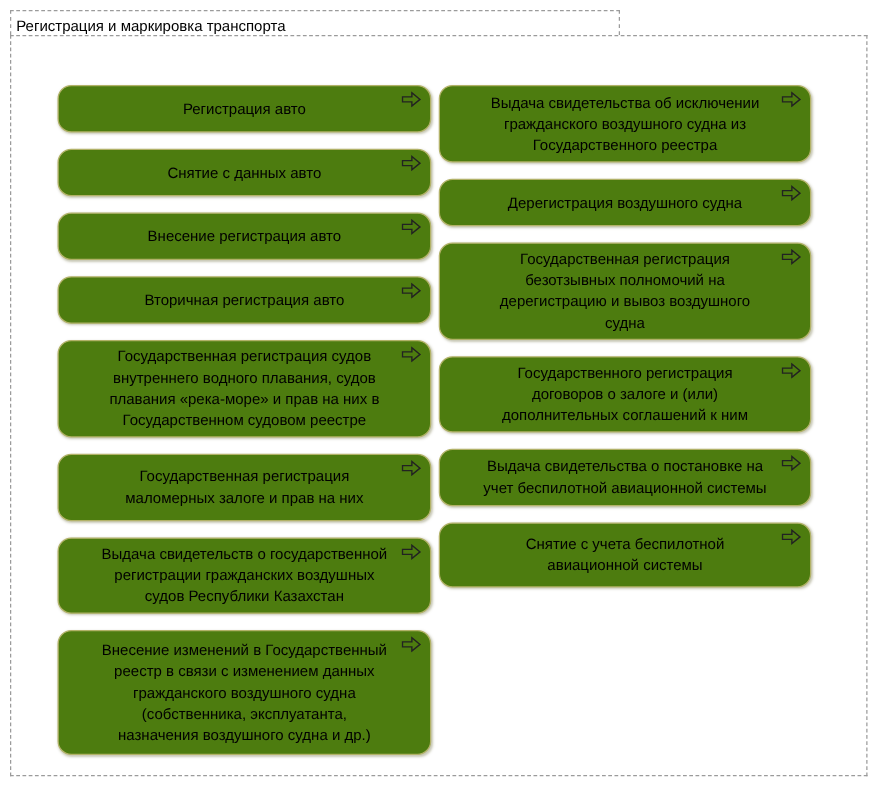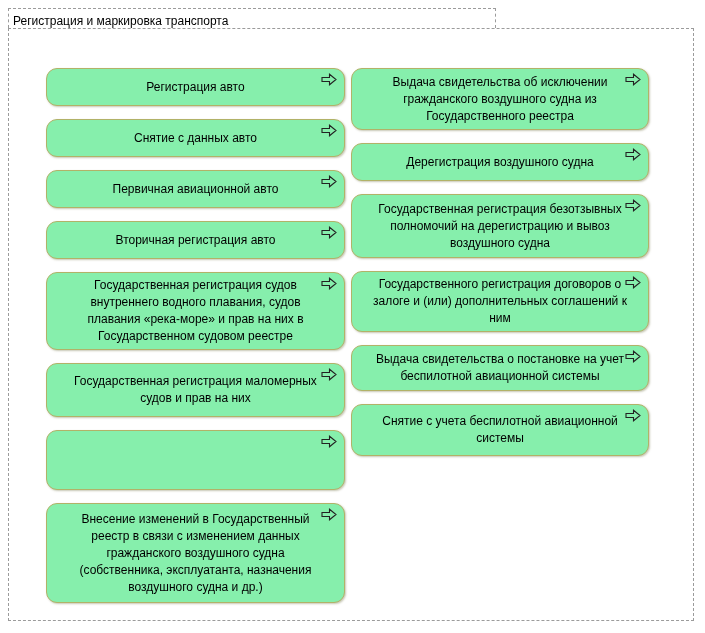--- a/index.html
+++ b/index.html
@@ -16,24 +16,24 @@
   }
   .group-body {
     position:absolute; left:8px; top:28px; width:686px; height:593px;
     border:1px dashed #9b9b9b; box-sizing:border-box;
   }
   .col { position:absolute; display:flex; flex-direction:column; gap:13px; }
   .col-left  { left:46px;  top:68px; width:299px; }
   .col-right { left:351px; top:68px; width:298px; }
   .box {
     position:relative; box-sizing:border-box;
-    background:#86efac; border:1px solid #b2b268; border-radius:11px;
+    background:#4d7c0f; border:1px solid #b2b268; border-radius:11px;
     display:flex; align-items:center; justify-content:center;
     text-align:center; font-size:12px; line-height:17px;
-    padding:4px 19px; box-shadow:1px 1px 2px rgba(130,130,90,0.45);
+    padding:4px 33px; box-shadow:1px 1px 2px rgba(130,130,90,0.45);
   }
   .arrow { position:absolute; top:4px; right:7px; width:16px; height:13px; }
   .arrow svg { display:block; }
 </style>
 </head>
 <body>
 
 <div class="canvas">
 
   <div class="group-body"></div>
@@ -57,21 +57,21 @@
           </svg>
         </span>
       <span>Снятие с данных авто</span>
     </div>
     <div class="box" style="min-height:38px">
       <span class="arrow">
           <svg width="16" height="13" viewBox="0 0 16 13">
             <path d="M1 4.5 H8.5 V1.2 L15 6.5 L8.5 11.8 V8.5 H1 Z" fill="none" stroke="#222" stroke-width="1.1"></path>
           </svg>
         </span>
-      <span>Первичная авиационной авто</span>
+      <span>Внесение регистрация авто</span>
     </div>
     <div class="box" style="min-height:38px">
       <span class="arrow">
           <svg width="16" height="13" viewBox="0 0 16 13">
             <path d="M1 4.5 H8.5 V1.2 L15 6.5 L8.5 11.8 V8.5 H1 Z" fill="none" stroke="#222" stroke-width="1.1"></path>
           </svg>
         </span>
       <span>Вторичная регистрация авто</span>
     </div>
     <div class="box" style="min-height:72px">
@@ -81,28 +81,29 @@
           </svg>
         </span>
       <span>Государственная регистрация судов внутреннего водного плавания, судов плавания «река-море» и прав на них в Государственном судовом реестре</span>
     </div>
     <div class="box" style="min-height:54px">
       <span class="arrow">
           <svg width="16" height="13" viewBox="0 0 16 13">
             <path d="M1 4.5 H8.5 V1.2 L15 6.5 L8.5 11.8 V8.5 H1 Z" fill="none" stroke="#222" stroke-width="1.1"></path>
           </svg>
         </span>
-      <span>Государственная регистрация маломерных судов и прав на них</span>
+      <span>Государственная регистрация маломерных залоге и прав на них</span>
     </div>
     <div class="box" style="min-height:60px">
       <span class="arrow">
           <svg width="16" height="13" viewBox="0 0 16 13">
             <path d="M1 4.5 H8.5 V1.2 L15 6.5 L8.5 11.8 V8.5 H1 Z" fill="none" stroke="#222" stroke-width="1.1"></path>
           </svg>
         </span>
+      <span>Выдача свидетельств о государственной регистрации гражданских воздушных судов Республики Казахстан</span>
     </div>
     <div class="box" style="min-height:100px">
       <span class="arrow">
           <svg width="16" height="13" viewBox="0 0 16 13">
             <path d="M1 4.5 H8.5 V1.2 L15 6.5 L8.5 11.8 V8.5 H1 Z" fill="none" stroke="#222" stroke-width="1.1"></path>
           </svg>
         </span>
       <span>Внесение изменений в Государственный реестр в связи с изменением данных гражданского воздушного судна (собственника, эксплуатанта, назначения воздушного судна и др.)</span>
     </div>
   </div>

